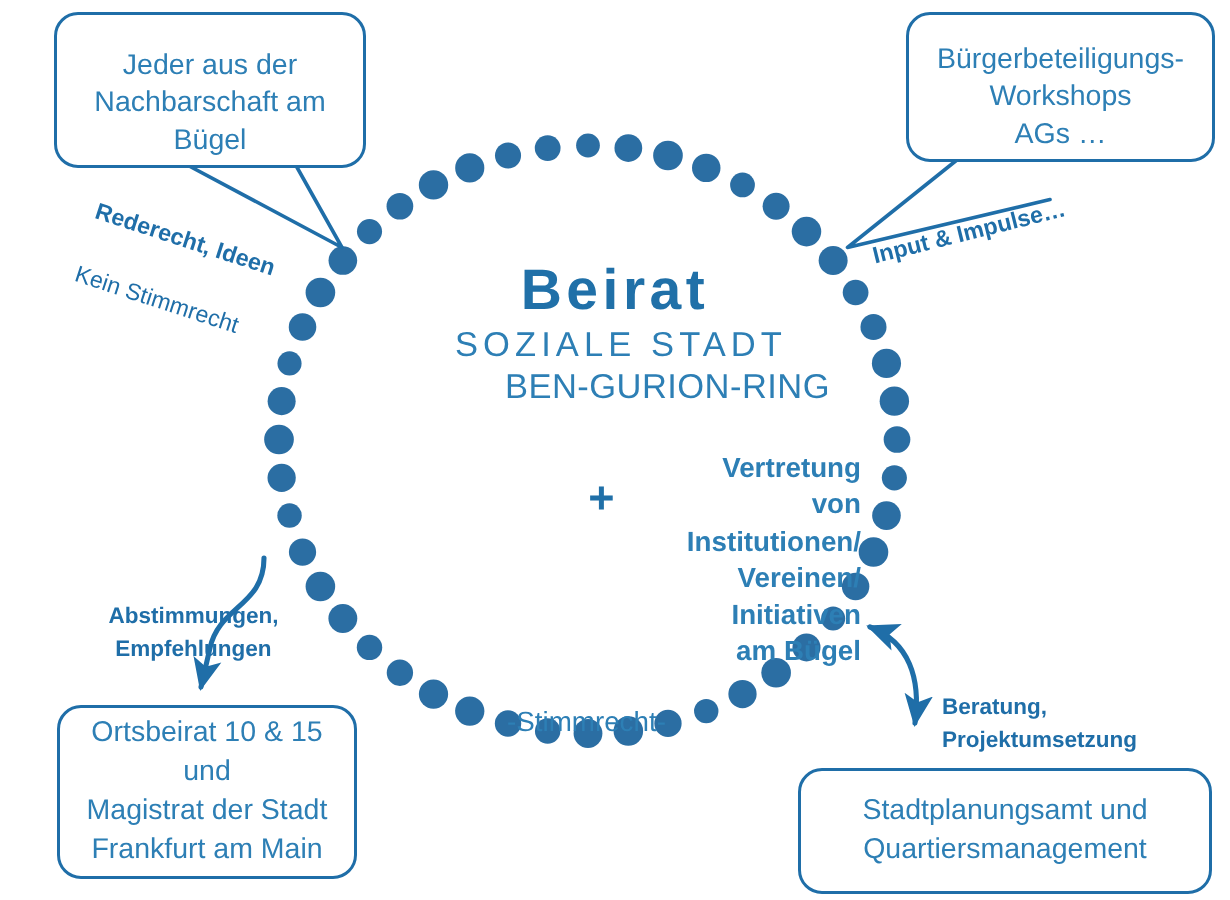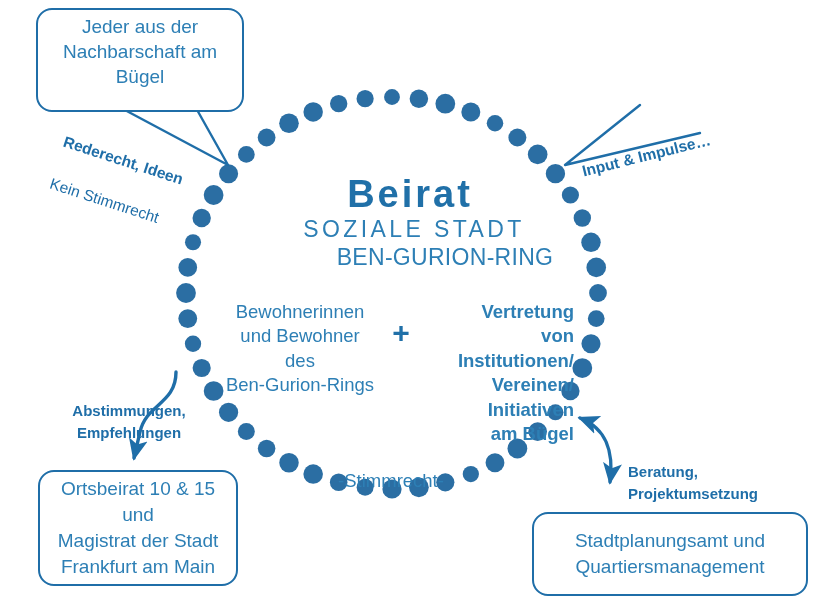--- a/index.html
+++ b/index.html
@@ -37,21 +37,21 @@
   }
 
   
   .bubble {
     position: absolute;
     box-sizing: border-box;
     border: 2.4px solid #1f6ea8;
     border-radius: 16px;
     background: #ffffff;
     display: flex;
-    align-items: flex-start;
+    align-items: flex-end;
     justify-content: center;
     text-align: center;
     color: #2d7fb5;
     font-size: 19px;
     line-height: 1.32;
     white-space: pre-line;
     padding: 4px 8px;
   }
   #bubble-neighbourhood {
     left: 36px; top: 8px; width: 208px; height: 104px;
@@ -258,38 +258,39 @@
 
     <path d="M580 418 C 606 428, 614 452, 610 482" fill="none" stroke="#1f6ea8" stroke-width="3.4" stroke-linecap="round" marker-start="url(#arrowhead-start)" marker-end="url(#arrowhead)"></path>
   </svg>
 
   <div class="bubble" id="bubble-neighbourhood">
     <span>Jeder aus der
 Nachbarschaft am
 Bügel</span>
   </div>
 
+  <div class="bubble" id="bubble-workshops">
+    <span>Bürgerbeteiligungs-
+Workshops
+AGs …</span>
+  </div>
 
   <div class="rot-caption" id="cap-rederecht">
     <span class="l1">Rederecht, Ideen</span>
     <span class="l2">Kein Stimmrecht</span>
   </div>
 
   <div class="rot-caption" id="cap-input">Input &amp; Impulse…</div>
 
   <div class="txt" id="center-title">Beirat</div>
 
   <div class="txt" id="center-sub1">SOZIALE STADT</div>
 
   <div class="txt" id="center-sub2">BEN-GURION-RING</div>
 
-  <div class="txt" id="col-left">Bewohnerinnen
-und Bewohner
-des
-Ben-Gurion-Rings</div>
 
   <div class="txt" id="col-plus">+</div>
 
   <div class="txt" id="col-right">Vertretung
 von
 Institutionen/
 Vereinen/
 Initiativen
 am Bügel</div>
 

